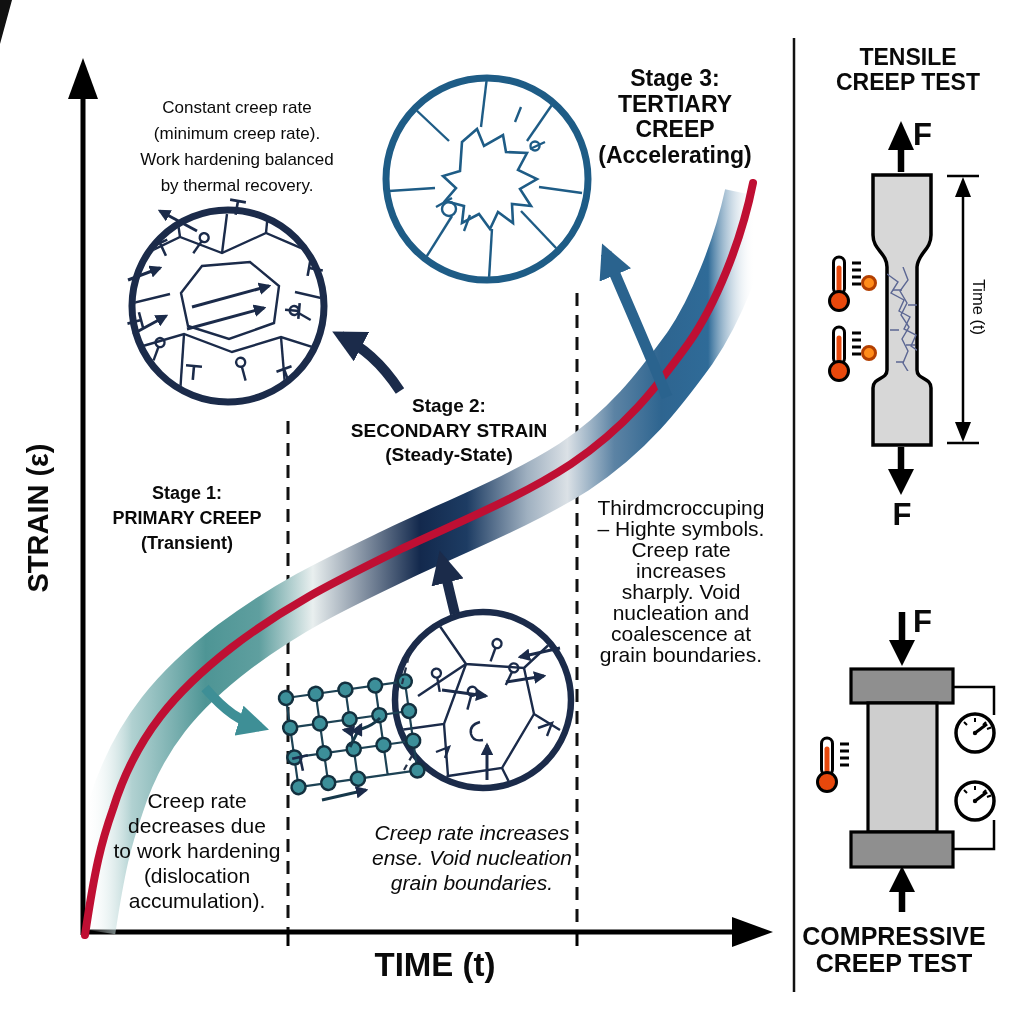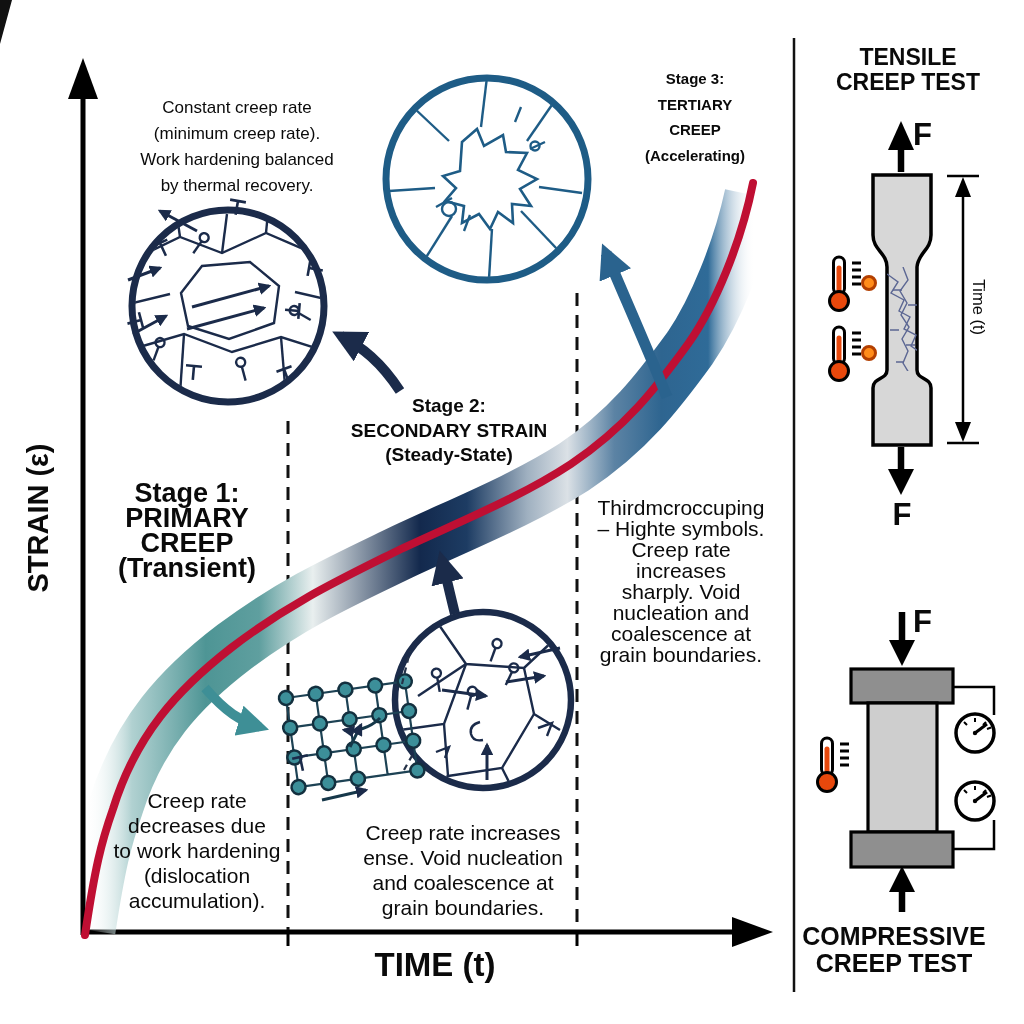--- a/index.html
+++ b/index.html
@@ -282,34 +282,34 @@
   <span>TIME (t)</span>
 </div>
 
 <div class="txt note" style="left:77px;top:95px;width:320px;font-size:17px;line-height:26px;">
   <span>Constant creep rate</span>
   <span>(minimum creep rate).</span>
   <span>Work hardening balanced</span>
   <span>by thermal recovery.</span>
 </div>
 
-<div class="txt stage" style="left:615px;top:66px;width:160px;font-size:15px;line-height:25.5px;">
+<div class="txt stage" style="left:595px;top:66px;width:160px;font-size:23px;line-height:25.5px;">
   <span>Stage 3:</span>
   <span>TERTIARY</span>
   <span>CREEP</span>
   <span>(Accelerating)</span>
 </div>
 
 <div class="txt stage" style="left:318px;top:394px;width:262px;font-size:19px;line-height:24.5px;">
   <span>Stage 2:</span>
   <span>SECONDARY STRAIN</span>
   <span>(Steady-State)</span>
 </div>
 
-<div class="txt stage" style="left:82px;top:481px;width:210px;font-size:27px;line-height:25px;">
+<div class="txt stage" style="left:82px;top:481px;width:210px;font-size:18px;line-height:25px;">
   <span>Stage 1:</span>
   <span>PRIMARY CREEP</span>
   <span>(Transient)</span>
 </div>
 
 <div class="txt" style="left:585px;top:497px;width:192px;font-size:21px;line-height:21px;">
   <span>Thirdmcroccuping</span>
   <span>– Highte symbols.</span>
   <span>Creep rate</span>
   <span>increases</span>
@@ -320,24 +320,23 @@
 </div>
 
 <div class="txt note" style="left:102px;top:788px;width:190px;">
   <span>Creep rate</span>
   <span>decreases due</span>
   <span>to work hardening</span>
   <span>(dislocation</span>
   <span>accumulation).</span>
 </div>
 
-<div class="txt note" style="left:351px;top:820px;width:224px;">
+<div class="txt note" style="left:360px;top:820px;width:224px;font-style:italic;">
   <span>Creep rate increases</span>
   <span>ense. Void nucleation</span>
-  <span>and coalescence at</span>
   <span>grain boundaries.</span>
 </div>
 
 <div class="txt b" style="left:820px;top:45px;width:176px;font-size:23px;line-height:25px;">
   <span>TENSILE</span>
   <span>CREEP TEST</span>
 </div>
 
 <div class="txt f-label" style="left:913px;top:117px;width:40px;text-align:left;">
   <span>F</span>

